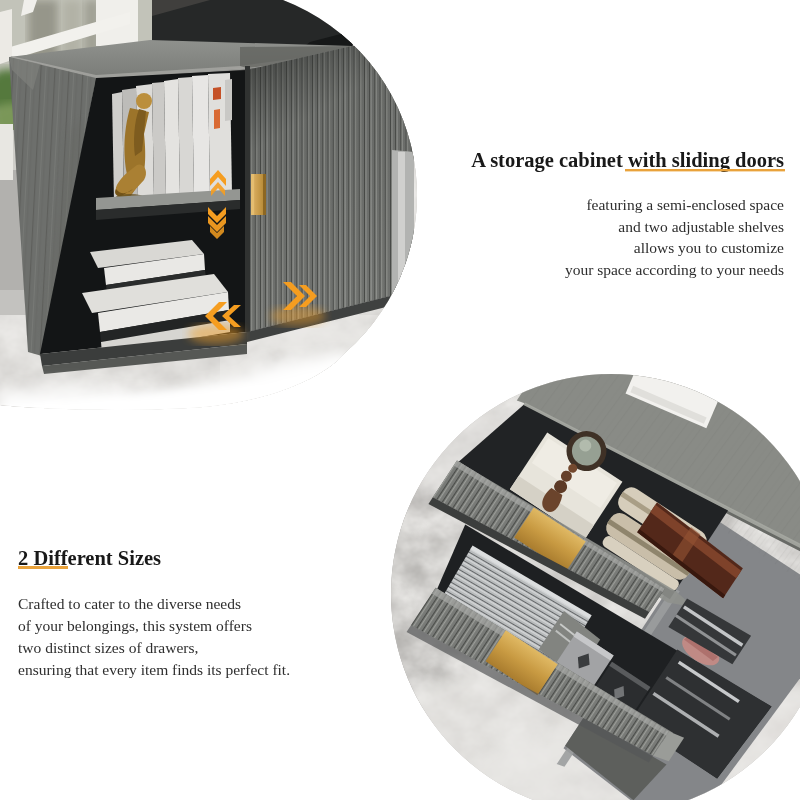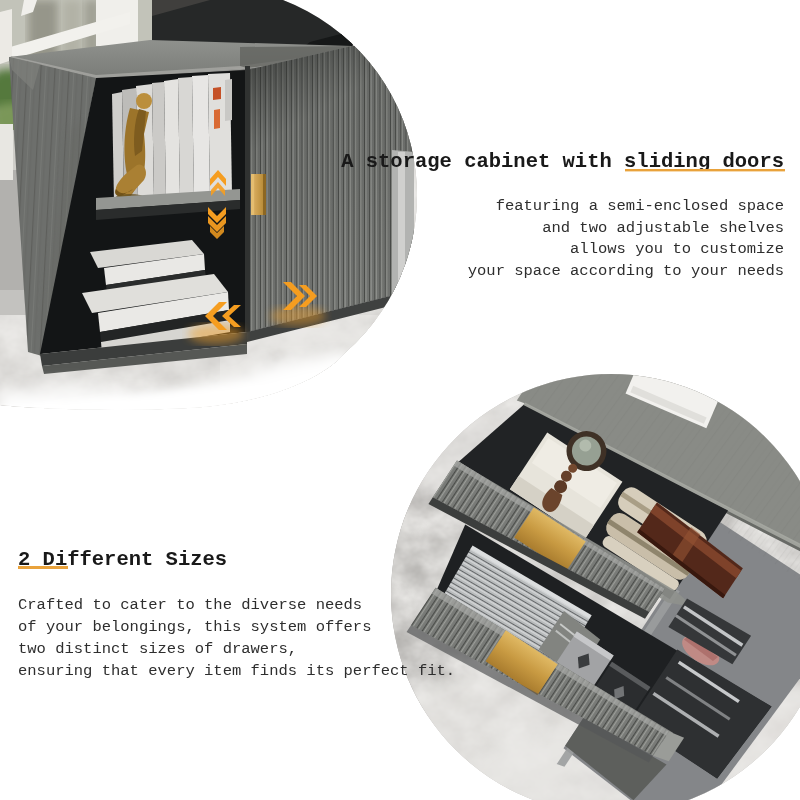--- a/index.html
+++ b/index.html
@@ -1,16 +1,16 @@
 <!DOCTYPE html>
 <html><head>
 <meta charset="utf-8">
 <style>
   html,body{margin:0;padding:0;background:#fff;width:800px;height:800px;overflow:hidden;}
-  #stage{position:relative;width:800px;height:660px;font-family:Liberation Mono, monospace;}
+  #stage{position:relative;width:800px;height:660px;font-family:Liberation Serif, serif;}
   svg{position:absolute;left:0;top:0;}
 </style>
 </head>
 <body>
 <div id="stage">
 <svg width="800" height="800" viewBox="0 0 800 800">
 <defs>
   <clipPath id="c1">
     <path d="M0,0 H283 A209,209 0 0 1 346,352 C 320,382 260,404 188,408 C 118,412 40,409 0,405 Z"></path>
   </clipPath>

